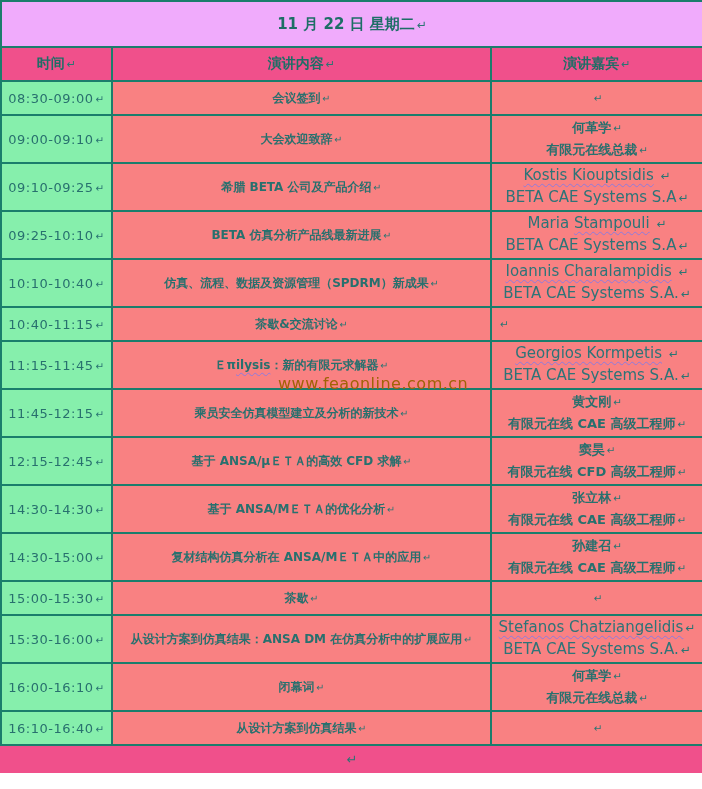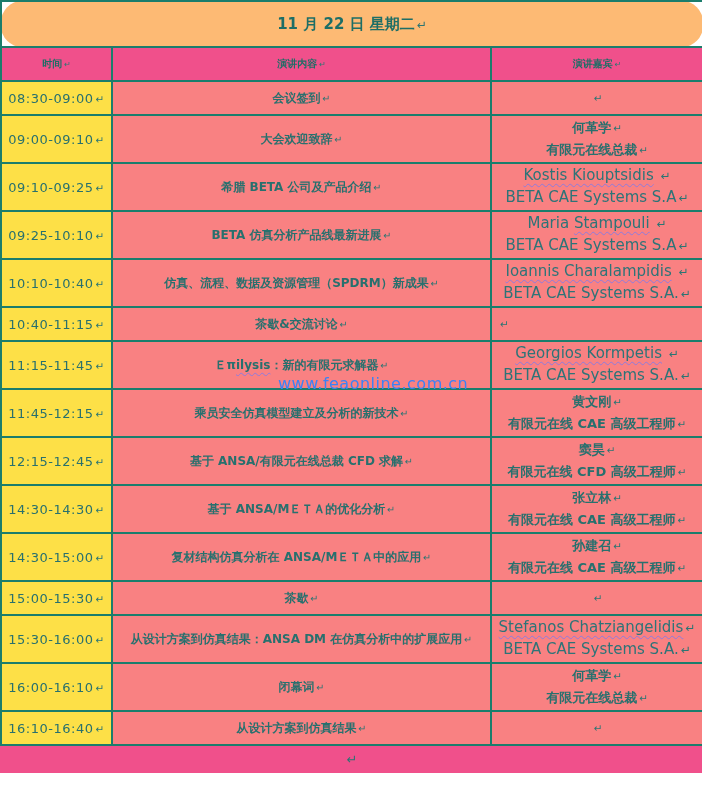--- a/index.html
+++ b/index.html
@@ -11,31 +11,31 @@
   table.agenda{
     border-collapse:collapse;table-layout:fixed;
     width:702px;
   }
   table.agenda td,table.agenda th{
     border:2px solid #1b7d6c;
     padding:1px 3px;
     overflow:hidden;
   }
   .date-row td{
-    background:#fdba74;height:42px;text-align:center;
-    font-size:15px;font-weight:bold;color:#1d6e66;border-radius:21px;
+    background:#f0abfc;height:42px;text-align:center;
+    font-size:15px;font-weight:bold;color:#1d6e66;
   }
   .head-row th{
     background:#f0508b;height:30px;text-align:center;
-    font-size:10px;font-weight:bold;color:#1d6e66;
+    font-size:14px;font-weight:bold;color:#1d6e66;
   }
   tr.single{height:34px;}
   tr.double{height:45px;}
   td.time-cell{
-    background:#fde047;text-align:center;
+    background:#86efac;text-align:center;
     font-size:13px;color:#28706e;letter-spacing:0.5px;
   }
   td.content-cell{
     background:#f98182;text-align:center;
     font-size:12px;font-weight:bold;color:#28706e;
   }
   td.guest-cell{
     background:#f98182;text-align:center;
     font-size:13px;color:#28706e;line-height:21px;
   }
@@ -52,21 +52,21 @@
   }
   .pmark{
     font-size:0.8em;color:#2a7573;margin-left:2px;font-weight:normal;
   }
   .footer-band{
     background:#f0508b;height:27px;width:702px;
     display:flex;align-items:center;justify-content:center;
   }
   .watermark{
     position:absolute;left:278px;top:374px;
-    font-size:16px;color:#3b82f6;letter-spacing:0.5px;
+    font-size:16px;color:#a16207;letter-spacing:0.5px;
     pointer-events:none;
   }
 </style>
 </head>
 <body>
 
 <div class="page">
   <table class="agenda">
     <colgroup>
       <col style="width:111px">
@@ -136,21 +136,21 @@
         <tr class="double">
           <td class="time-cell"><span>11:45-12:15</span><span class="pmark">↵</span></td>
           <td class="content-cell"><span>乘员安全仿真模型建立及分析的新技术</span><span class="pmark">↵</span></td>
           <td class="guest-cell">
             <span class="guest-line cn"><span>黄文刚</span><span class="pmark">↵</span></span>
             <span class="guest-line cn"><span>有限元在线 CAE 高级工程师</span><span class="pmark">↵</span></span>
           </td>
         </tr>
         <tr class="double">
           <td class="time-cell"><span>12:15-12:45</span><span class="pmark">↵</span></td>
-          <td class="content-cell"><span>基于 ANSA/有限元在线总裁 CFD 求解</span><span class="pmark">↵</span></td>
+          <td class="content-cell"><span>基于 ANSA/μＥＴＡ的高效 CFD 求解</span><span class="pmark">↵</span></td>
           <td class="guest-cell">
             <span class="guest-line cn"><span>窦昊</span><span class="pmark">↵</span></span>
             <span class="guest-line cn"><span>有限元在线 CFD 高级工程师</span><span class="pmark">↵</span></span>
           </td>
         </tr>
         <tr class="double">
           <td class="time-cell"><span>14:30-14:30</span><span class="pmark">↵</span></td>
           <td class="content-cell"><span>基于 ANSA/MＥＴＡ的优化分析</span><span class="pmark">↵</span></td>
           <td class="guest-cell">
             <span class="guest-line cn"><span>张立林</span><span class="pmark">↵</span></span>

